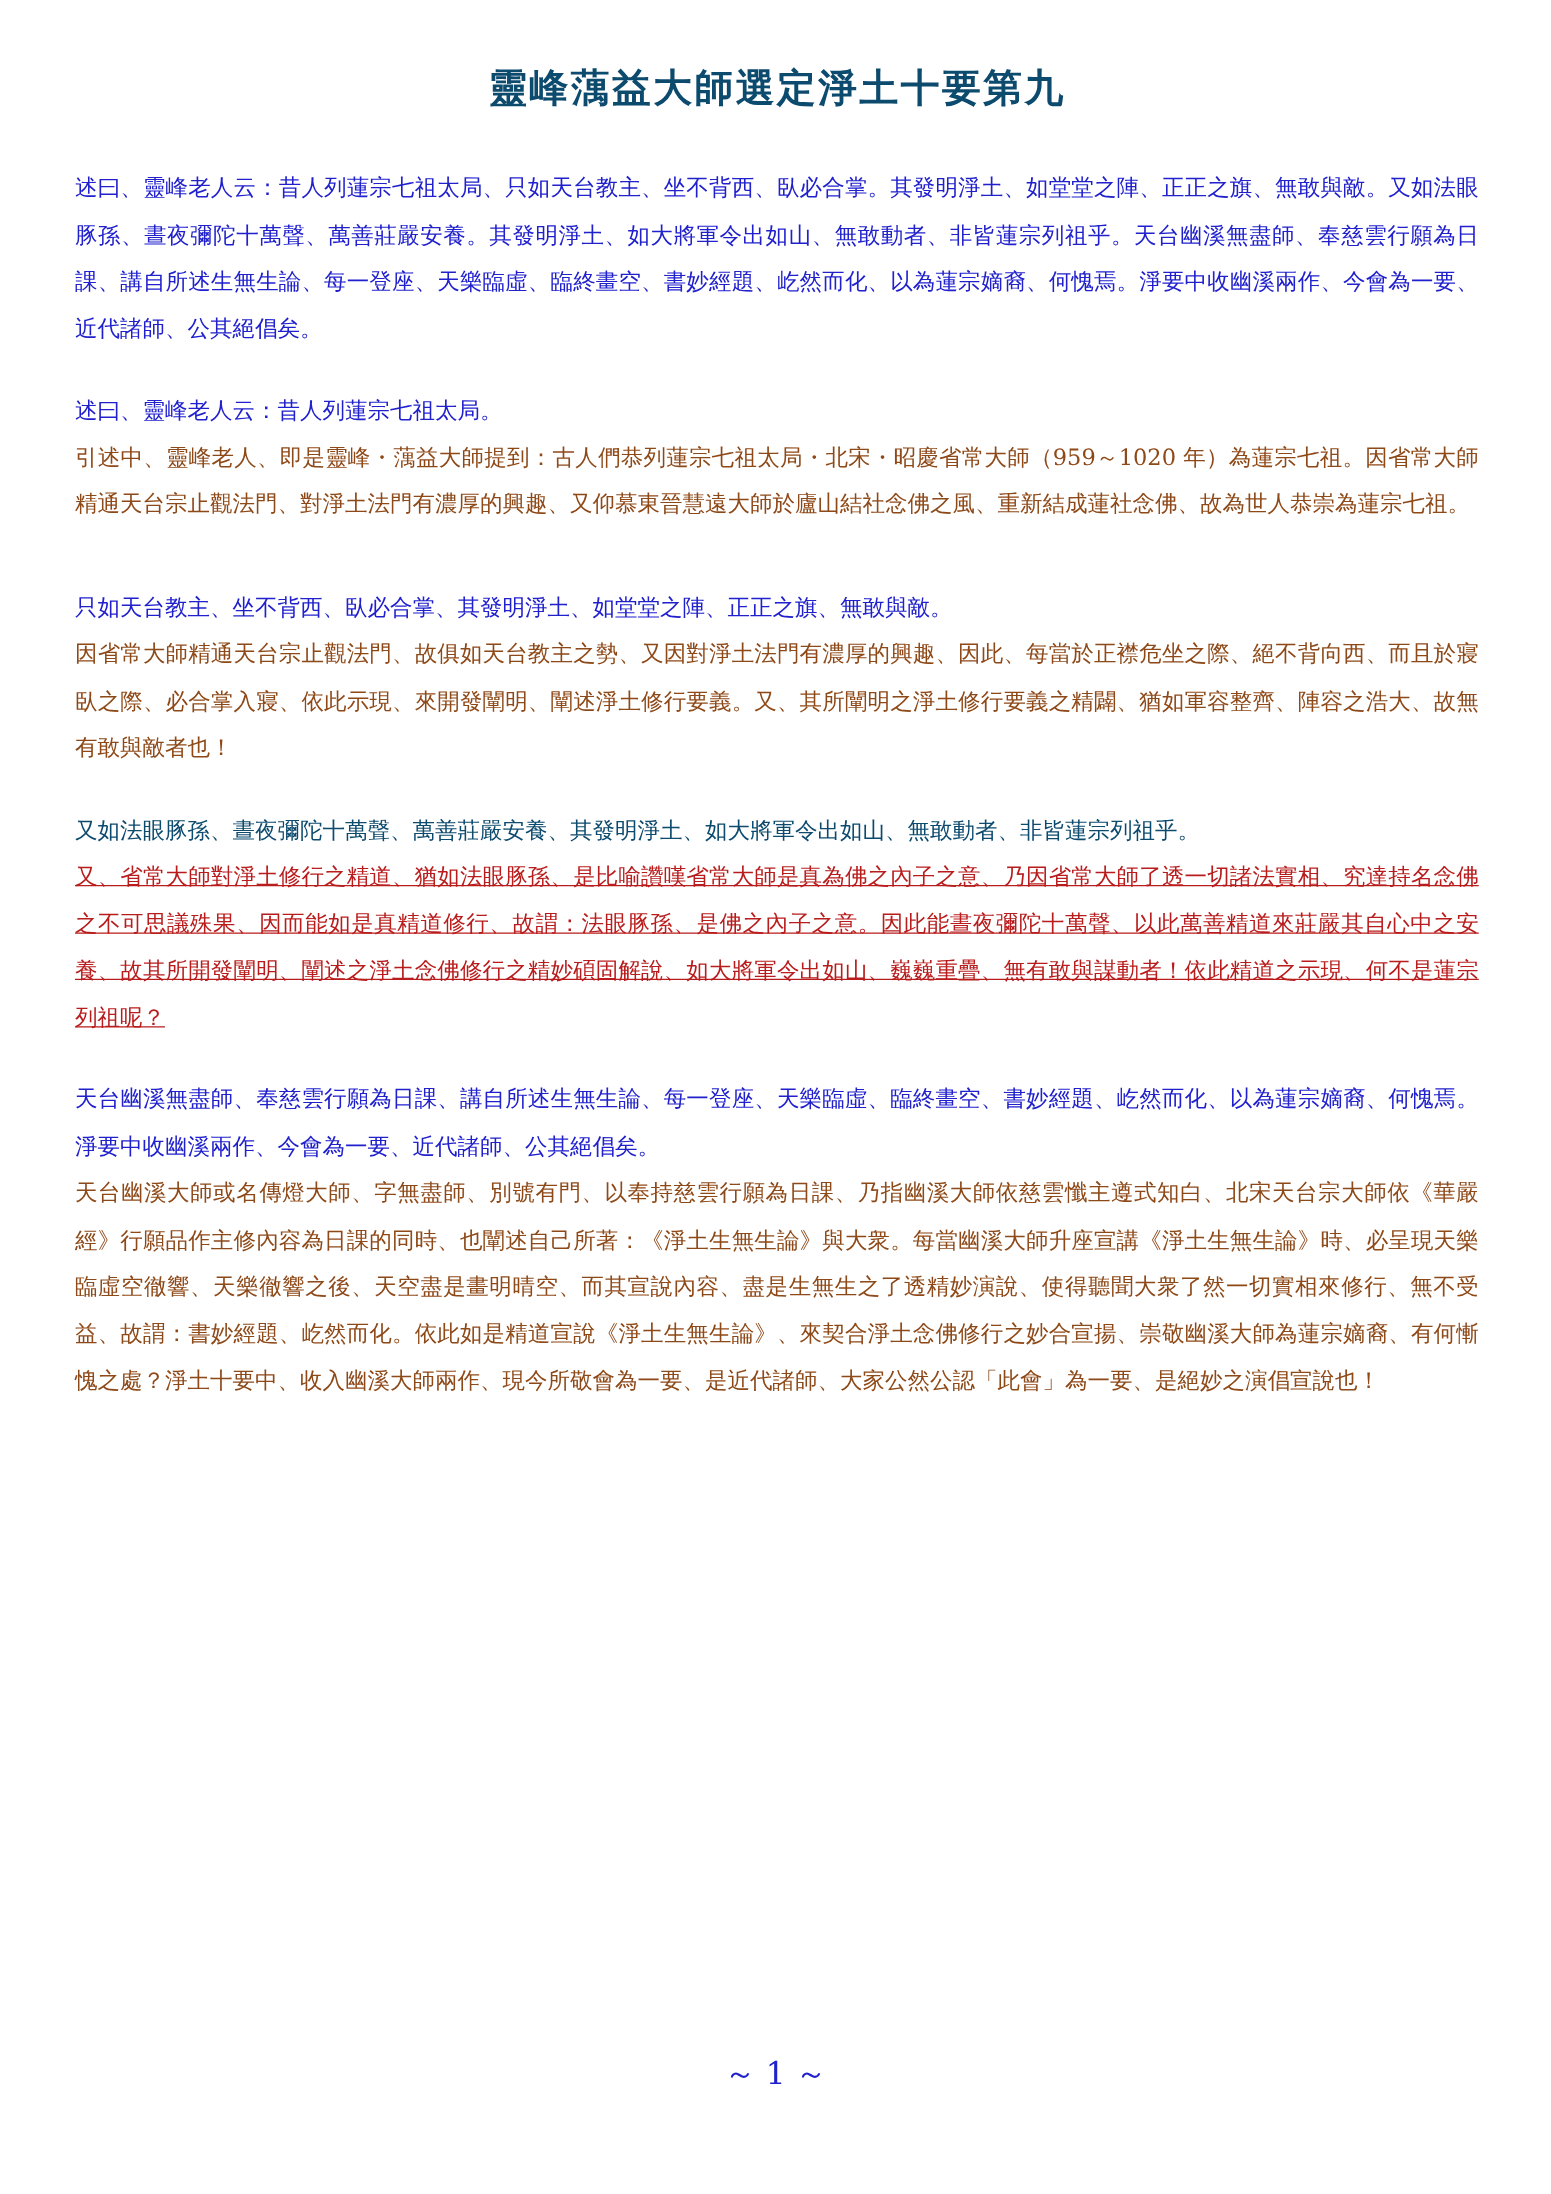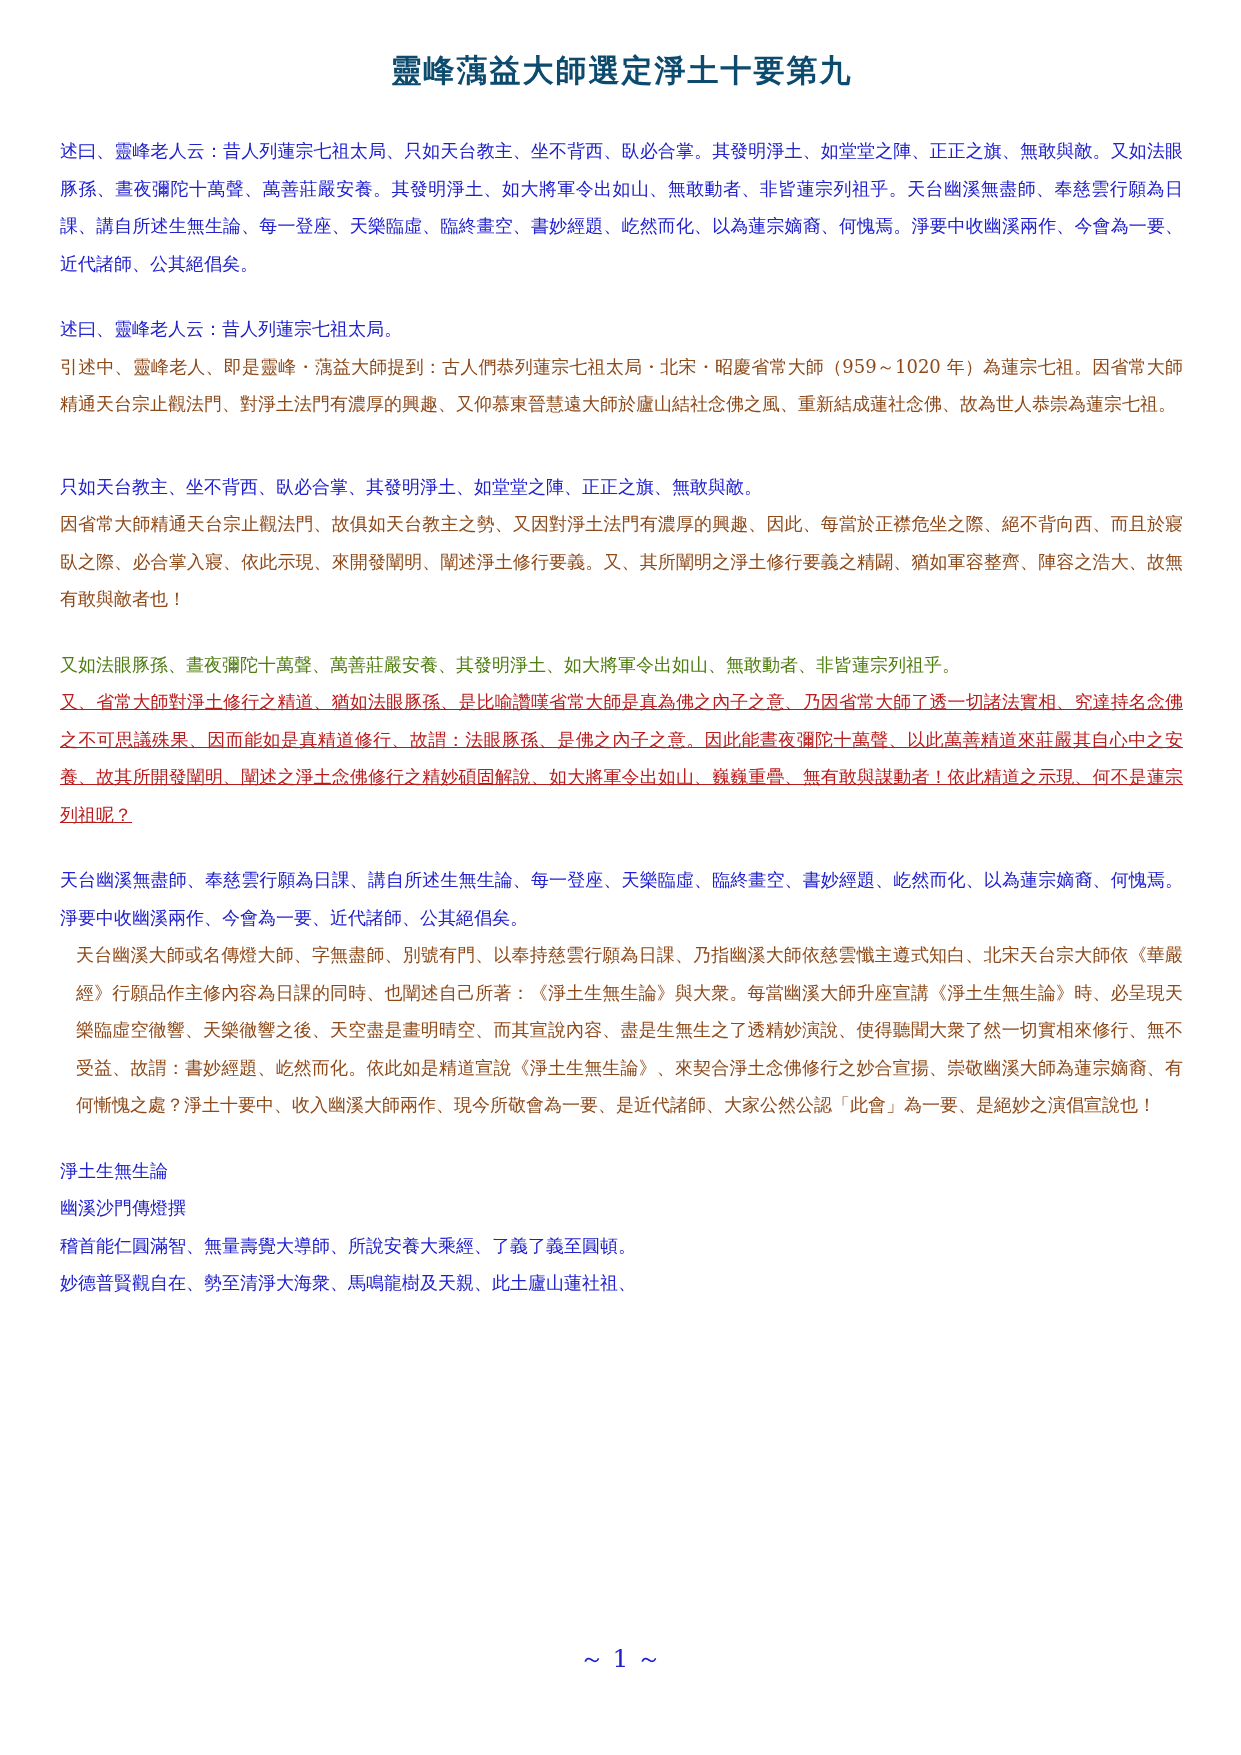--- a/index.html
+++ b/index.html
@@ -63,29 +63,23 @@
       </div>
       <div class="section">
         <div class="seg quote" style="color: rgb(32, 32, 205);">述曰、靈峰老人云：昔人列蓮宗七祖太局。</div>
         <div class="seg commentary" style="color: rgb(142, 73, 24);">引述中、靈峰老人、即是靈峰・蕅益大師提到：古人們恭列蓮宗七祖太局・北宋・昭慶省常大師（959～1020 年）為蓮宗七祖。因省常大師精通天台宗止觀法門、對淨土法門有濃厚的興趣、又仰慕東晉慧遠大師於廬山結社念佛之風、重新結成蓮社念佛、故為世人恭崇為蓮宗七祖。</div>
       </div>
       <div class="section">
         <div class="seg quote" style="color: rgb(32, 32, 205); margin-top: 45px;">只如天台教主、坐不背西、臥必合掌、其發明淨土、如堂堂之陣、正正之旗、無敢與敵。</div>
         <div class="seg commentary" style="color: rgb(142, 73, 24);">因省常大師精通天台宗止觀法門、故俱如天台教主之勢、又因對淨土法門有濃厚的興趣、因此、每當於正襟危坐之際、絕不背向西、而且於寢臥之際、必合掌入寢、依此示現、來開發闡明、闡述淨土修行要義。又、其所闡明之淨土修行要義之精闢、猶如軍容整齊、陣容之浩大、故無有敢與敵者也！</div>
       </div>
       <div class="section">
-        <div class="seg quote" style="color: #4d7c0f;">又如法眼豚孫、晝夜彌陀十萬聲、萬善莊嚴安養、其發明淨土、如大將軍令出如山、無敢動者、非皆蓮宗列祖乎。</div>
+        <div class="seg quote" style="color: #0c4a6e;">又如法眼豚孫、晝夜彌陀十萬聲、萬善莊嚴安養、其發明淨土、如大將軍令出如山、無敢動者、非皆蓮宗列祖乎。</div>
         <div class="seg commentary" style="color: #b91c1c; text-decoration: underline;">又、省常大師對淨土修行之精道、猶如法眼豚孫、是比喻讚嘆省常大師是真為佛之內子之意、乃因省常大師了透一切諸法實相、究達持名念佛之不可思議殊果、因而能如是真精道修行、故謂：法眼豚孫、是佛之內子之意。因此能晝夜彌陀十萬聲、以此萬善精道來莊嚴其自心中之安養、故其所開發闡明、闡述之淨土念佛修行之精妙碩固解說、如大將軍令出如山、巍巍重疊、無有敢與謀動者！依此精道之示現、何不是蓮宗列祖呢？</div>
       </div>
       <div class="section">
         <div class="seg quote" style="color: rgb(32, 32, 205);">天台幽溪無盡師、奉慈雲行願為日課、講自所述生無生論、每一登座、天樂臨虛、臨終畫空、書妙經題、屹然而化、以為蓮宗嫡裔、何愧焉。淨要中收幽溪兩作、今會為一要、近代諸師、公其絕倡矣。</div>
-        <div class="seg commentary" style="color: rgb(142, 73, 24); margin-left: 16px;">天台幽溪大師或名傳燈大師、字無盡師、別號有門、以奉持慈雲行願為日課、乃指幽溪大師依慈雲懺主遵式知白、北宋天台宗大師依《華嚴經》行願品作主修內容為日課的同時、也闡述自己所著：《淨土生無生論》與大衆。每當幽溪大師升座宣講《淨土生無生論》時、必呈現天樂臨虛空徹響、天樂徹響之後、天空盡是畫明晴空、而其宣說內容、盡是生無生之了透精妙演說、使得聽聞大衆了然一切實相來修行、無不受益、故謂：書妙經題、屹然而化。依此如是精道宣說《淨土生無生論》、來契合淨土念佛修行之妙合宣揚、崇敬幽溪大師為蓮宗嫡裔、有何慚愧之處？淨土十要中、收入幽溪大師兩作、現今所敬會為一要、是近代諸師、大家公然公認「此會」為一要、是絕妙之演倡宣說也！</div>
-      </div>
-      <div class="section">
-        <div class="seg quote" style="color: rgb(32, 32, 205);">淨土生無生論</div>
-        <div class="seg quote" style="color: rgb(32, 32, 205);">幽溪沙門傳燈撰</div>
-        <div class="seg quote" style="color: rgb(32, 32, 205);">稽首能仁圓滿智、無量壽覺大導師、所說安養大乘經、了義了義至圓頓。</div>
-        <div class="seg quote" style="color: rgb(32, 32, 205);">妙德普賢觀自在、勢至清淨大海衆、馬鳴龍樹及天親、此土廬山蓮社祖、</div>
+        <div class="seg commentary" style="color: rgb(142, 73, 24);">天台幽溪大師或名傳燈大師、字無盡師、別號有門、以奉持慈雲行願為日課、乃指幽溪大師依慈雲懺主遵式知白、北宋天台宗大師依《華嚴經》行願品作主修內容為日課的同時、也闡述自己所著：《淨土生無生論》與大衆。每當幽溪大師升座宣講《淨土生無生論》時、必呈現天樂臨虛空徹響、天樂徹響之後、天空盡是畫明晴空、而其宣說內容、盡是生無生之了透精妙演說、使得聽聞大衆了然一切實相來修行、無不受益、故謂：書妙經題、屹然而化。依此如是精道宣說《淨土生無生論》、來契合淨土念佛修行之妙合宣揚、崇敬幽溪大師為蓮宗嫡裔、有何慚愧之處？淨土十要中、收入幽溪大師兩作、現今所敬會為一要、是近代諸師、大家公然公認「此會」為一要、是絕妙之演倡宣說也！</div>
       </div>
     </div>
 
   <div class="page-footer" style="color: rgb(32, 32, 205);">～ 1 ～</div>
 </div>
 
 </body></html>

